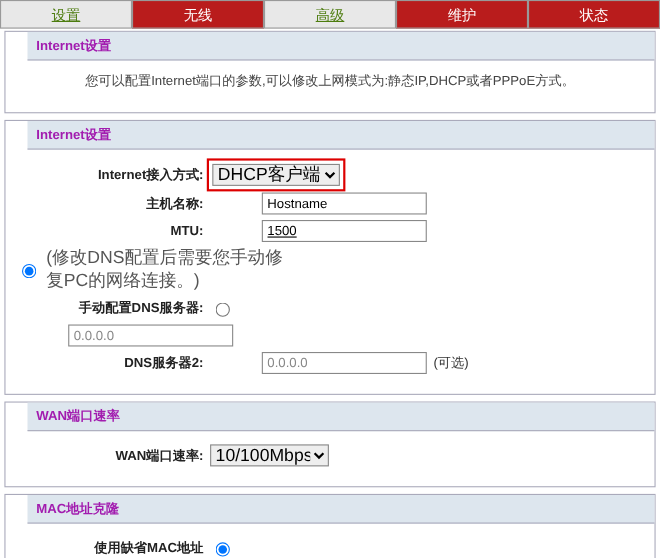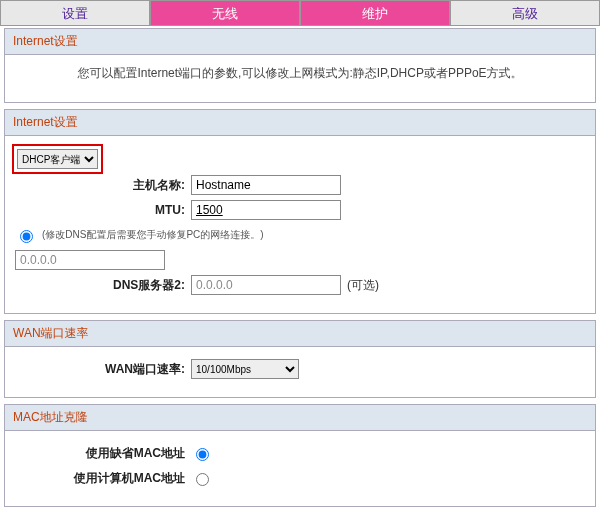--- a/index.html
+++ b/index.html
@@ -17,39 +17,41 @@
     display: flex;
     width: 100%;
     height: 26px;
   }
   .tab {
     flex: 1;
     text-align: center;
     line-height: 26px;
     border: 1px solid #999;
     cursor: pointer;
-    background: #ec4899;
+    background: #b91c1c;
     color: #fff;
     font-size: 13px;
   }
   .tab.light {
     background: #e8e8e8;
-    color: #4c1d95;
+    color: #4d7c0f;
+    text-decoration: underline;
   }
   .section {
     border: 1px solid #aab;
     margin: 2px 4px 6px 4px;
     padding: 0 0 10px 0;
   }
   .section-title {
     background: #dde6ee;
-    color: #c2410c;
-    font-weight: normal;
+    color: #a21caf;
+    font-weight: bold;
     padding: 4px 8px;
     border-bottom: 1px solid #aab;
+    margin-left: 20px;
   }
   .section-body {
     padding: 8px 10px 4px 10px;
   }
   .desc {
     padding: 10px 12px;
     color: #444;
     text-align: center;
   }
   .row {
@@ -68,59 +70,62 @@
   .ctrl {
     display: flex;
     align-items: center;
     gap: 6px;
   }
   input[type=text] {
     border: 1px solid #888;
     height: 18px;
     padding: 0 4px;
     font-size: 12px;
+    margin-left: 47px;
   }
   select {
     border: 1px solid #888;
     height: 20px;
-    font-size: 10px;
+    font-size: 16px;
     background: #eee;
   }
   .redbox {
     outline: 2px solid #d00;
     outline-offset: 1px;
     padding: 2px;
   }
   .note {
-    font-size: 10px;
+    font-size: 16px;
     color: #555;
     max-width: 230px;
   }
 </style>
 </head>
 <body>
 
 <div class="container">
 
   <div class="tabs">
     <div class="tab light">设置</div>
     <div class="tab">无线</div>
+    <div class="tab light">高级</div>
     <div class="tab">维护</div>
-    <div class="tab light">高级</div>
+    <div class="tab">状态</div>
   </div>
 
   <div class="section">
     <div class="section-title">Internet设置</div>
     <div class="desc">您可以配置Internet端口的参数,可以修改上网模式为:静态IP,DHCP或者PPPoE方式。</div>
   </div>
 
   <div class="section">
     <div class="section-title">Internet设置</div>
     <div class="section-body">
       <div class="row">
+        <div class="label">Internet接入方式:</div>
         <div class="ctrl">
           <span class="redbox">
             <select>
               <option>DHCP客户端</option>
             </select>
           </span>
         </div>
       </div>
       <div class="row">
         <div class="label">主机名称:</div>
@@ -134,20 +139,26 @@
           <input type="text" style="width: 140px; text-decoration: underline;" value="1500">
         </div>
       </div>
       <div class="row">
         <div class="ctrl">
           <input type="radio" name="dns" checked="" style="">
           <span class="note">(修改DNS配置后需要您手动修复PC的网络连接。)</span>
         </div>
       </div>
       <div class="row">
+        <div class="label">手动配置DNS服务器:</div>
+        <div class="ctrl">
+          <input type="radio" name="dns" style="">
+        </div>
+      </div>
+      <div class="row">
         <div class="ctrl">
           <input type="text" style="width: 140px; color: rgb(136, 136, 136);" value="0.0.0.0">
         </div>
       </div>
       <div class="row">
         <div class="label">DNS服务器2:</div>
         <div class="ctrl">
           <input type="text" style="width: 140px; color: rgb(136, 136, 136);" value="0.0.0.0">
           <span>(可选)</span>
         </div>

